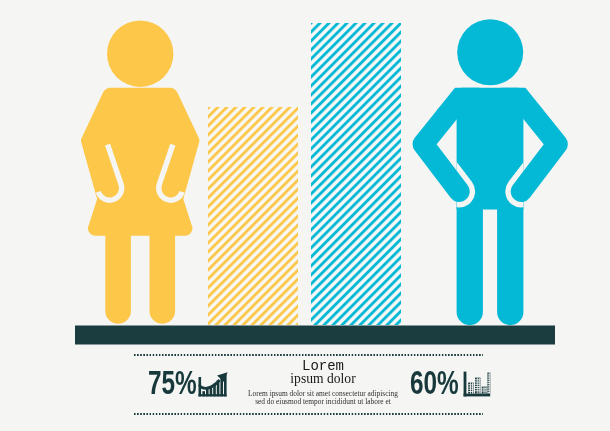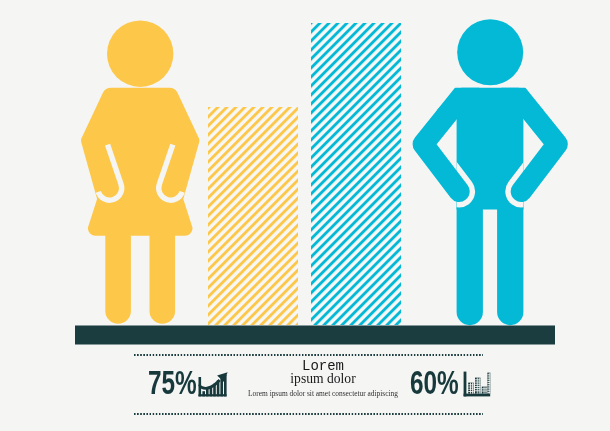--- a/index.html
+++ b/index.html
@@ -123,20 +123,21 @@
           <path d="M 1.6 12.3 C 4.6 18.6 13.6 16.2 20.6 8.1 L 22.6 10.0 C 14.8 19.4 4.2 21.8 0.2 14.4 Z"></path>
           <path d="M 19.1 4.4 L 29.6 1.2 L 26.0 11.1 Z"></path>
         </g>
       </svg>
     </div>
 
     <div class="headline">
       <div class="h1">Lorem</div>
       <div class="h2">ipsum dolor</div>
       <div class="body1">Lorem ipsum dolor sit amet  consectetur adipiscing</div>
+      <div class="body2">sed do eiusmod tempor incididunt ut labore et</div>
     </div>
 
     <div class="stat right">
       <span class="pct">60%</span>
       <svg class="ico" width="28" height="27" viewBox="0 0 28 27">
         <g fill="#17393b">
           <rect x="0.6" y="0.6" width="2.8" height="24.8"></rect>
           <rect x="0.6" y="22.6" width="26.6" height="2.8"></rect>
           <rect x="5.2" y="11.6" width="5.4" height="11"></rect>
           <rect x="12.0" y="6.6" width="5.4" height="16"></rect>

